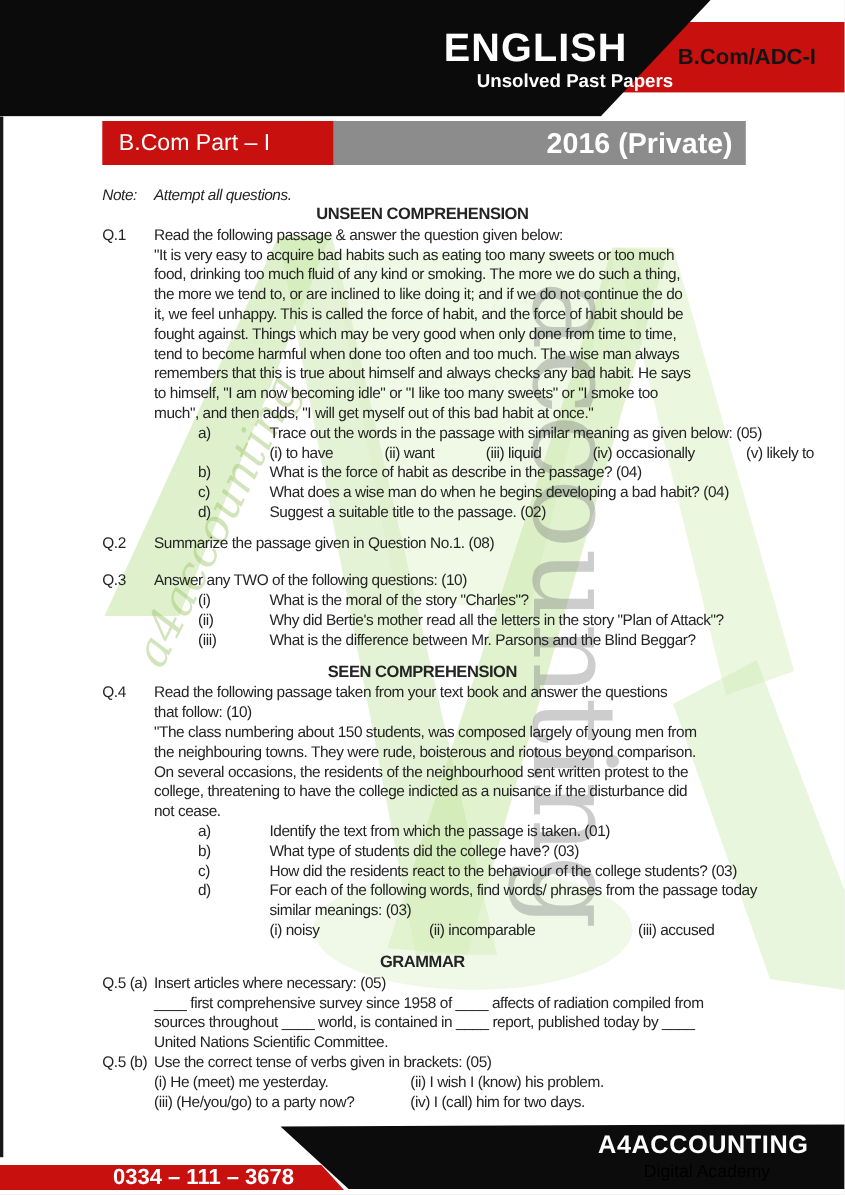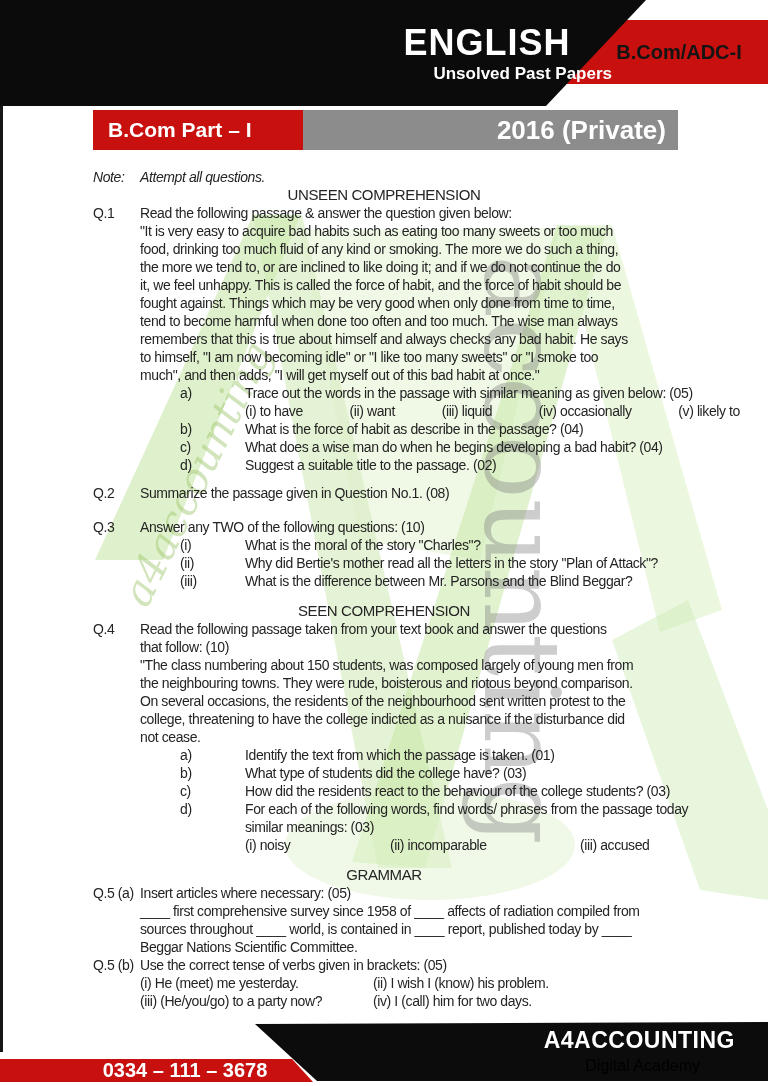--- a/index.html
+++ b/index.html
@@ -12,37 +12,37 @@
   .hdr-redband { position:absolute; left:552px; top:20px; width:216px; height:64px; background:#c8100f; z-index:1; }
   .hdr-black   { position:absolute; left:0; top:0; width:768px; height:106px; background:#0b0b0b;
                  clip-path:polygon(0 0, 646px 0, 546px 106px, 0 106px); z-index:2; }
   .hdr-title   { position:absolute; left:362px; top:22px; width:250px; text-align:center;
                  color:#fff; font-size:36px; font-weight:700; letter-spacing:1px; z-index:3; }
   .hdr-sub     { position:absolute; left:362px; top:64px; width:250px; text-align:right;
                  color:#fff; font-size:17px; font-weight:700; z-index:3; }
   .hdr-badge   { position:absolute; left:598px; top:41px; width:162px; text-align:center;
                  color:#141414; font-size:20px; font-weight:700; z-index:3; }
   .bar-red  { position:absolute; left:93px; top:110px; width:242px; height:40px; background:#c8100f;
-              color:#fff; font-size:21px; font-weight:700; line-height:40px; padding-left:15px; box-sizing:border-box; }
+              color:#fff; font-size:21px; font-weight:400; line-height:40px; padding-left:15px; box-sizing:border-box; }
   .bar-grey { position:absolute; left:303px; top:110px; width:375px; height:40px; background:#8c8c8c;
               color:#fff; font-size:26px; font-weight:700; line-height:40px; text-align:right;
               padding-right:12px; box-sizing:border-box; }
   .left-edge { position:absolute; left:0; top:106px; width:3px; height:946px; background:#171717; }
   
   .wm { position:absolute; left:0; top:0; z-index:0; pointer-events:none; }
   
   .content { position:absolute; left:0; top:168px; width:768px; z-index:1;
              font-size:14px; line-height:18px; letter-spacing:-0.4px; }
   .tl { height:18px; white-space:nowrap; }
   .row { position:relative; padding-left:140px; }
   .ql  { position:absolute; left:93px; }
   .passage { padding-left:140px; }
   .sub { position:relative; padding-left:245px; }
   .sl  { position:absolute; left:180px; }
-  .heading { text-align:center; font-weight:400; font-size:15px; height:18px; }
+  .heading { text-align:center; font-weight:700; font-size:15px; height:18px; }
   .note-row * { font-style:italic; }
   .gap10 { margin-top:10px; } .gap12 { margin-top:12px; } .gap16 { margin-top:16px; }
   .spread { display:flex; justify-content:space-between; padding-left:245px; padding-right:28px; }
   .triple { position:relative; height:18px; }
   .triple span { position:absolute; white-space:nowrap; }
   .triple span:nth-child(1) { left:245px; }
   .triple span:nth-child(2) { left:390px; }
   .triple span:nth-child(3) { left:580px; }
   .twocol { position:relative; height:18px; }
   .twocol span { position:absolute; white-space:nowrap; }
@@ -203,21 +203,21 @@
 
     <div class="heading gap12">GRAMMAR</div>
 
     <div class="row">
       <span class="ql">Q.5 (a)</span>
       <span>Insert articles where necessary: (05)</span>
     </div>
     <div class="passage">
         <div class="tl">____ first comprehensive survey since 1958 of ____ affects of radiation compiled from</div>
         <div class="tl">sources throughout ____ world, is contained in ____ report, published today by ____</div>
-        <div class="tl">Beggar Nations Scientific Committee.</div>
+        <div class="tl">United Nations Scientific Committee.</div>
       </div>
 
     <div class="row">
       <span class="ql">Q.5 (b)</span>
       <span>Use the correct tense of verbs given in brackets: (05)</span>
     </div>
     <div class="twocol">
       <span>(i) He (meet) me yesterday.</span>
       <span>(ii) I wish I (know) his problem.</span>
     </div>

